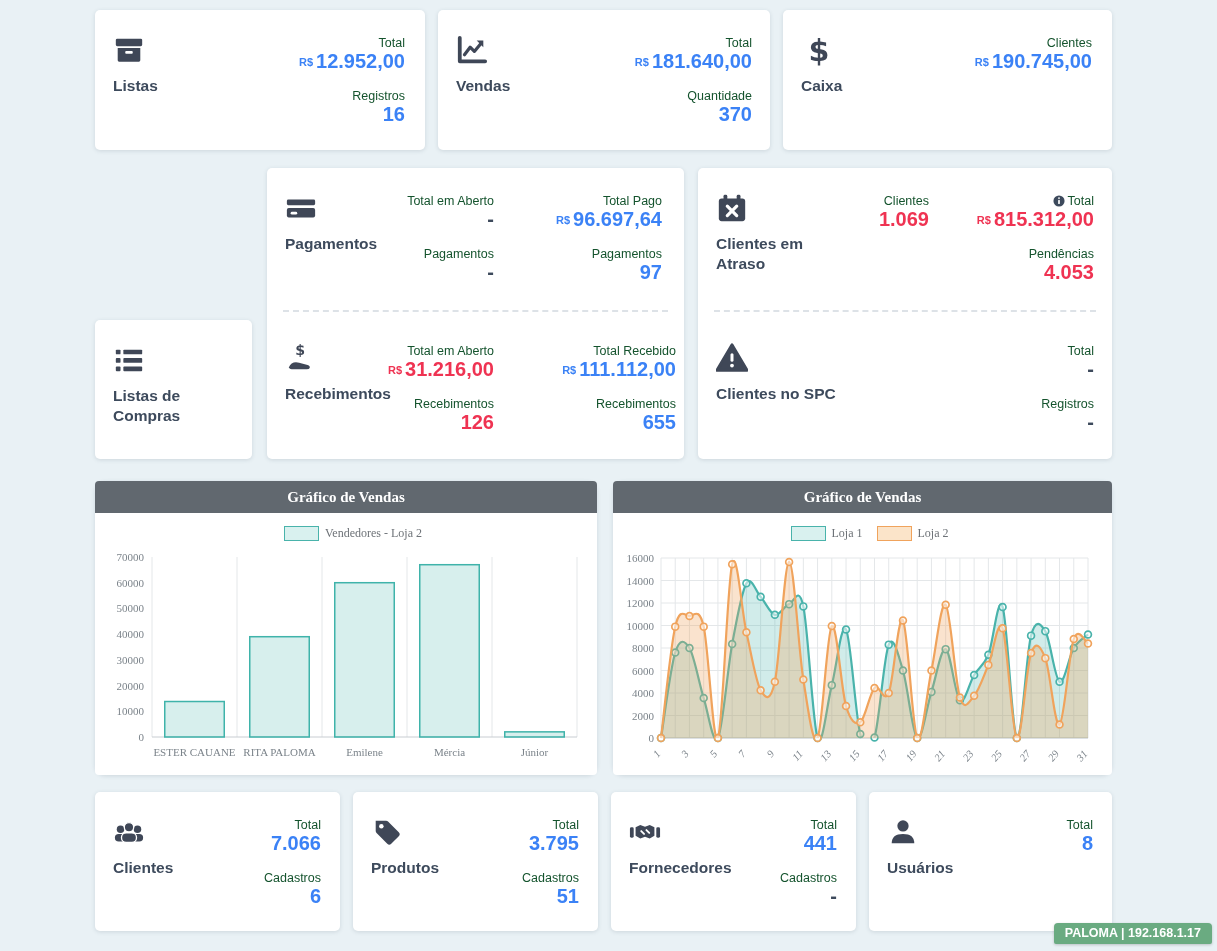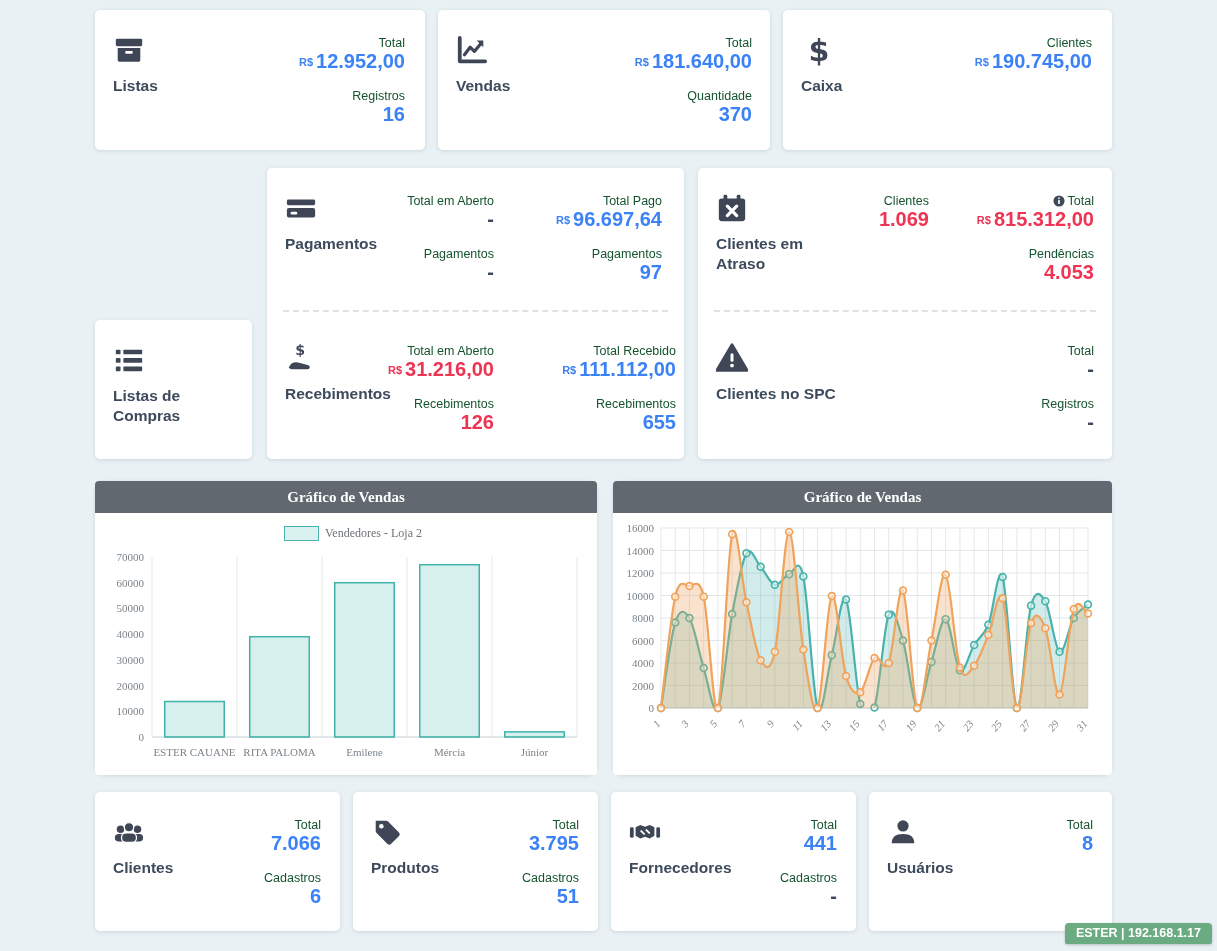--- a/index.html
+++ b/index.html
@@ -255,20 +255,26 @@
           <text x="354.5" y="213" text-anchor="middle" fill="#7b838a" font-size="11">Mércia</text>
           <rect x="409.75" y="188.85714285714286" width="59.49999999999999" height="5.142857142857143" fill="rgba(73,182,174,0.22)" stroke="#3fb3aa" stroke-width="1.5"></rect>
           <text x="439.5" y="213" text-anchor="middle" fill="#7b838a" font-size="11">Júnior</text>
         </svg>
     </div>
   </div>
 
   <div class="chart-card" style="left:613px;top:481px;width:499px;height:294px">
     <div class="chart-header">Gráfico de Vendas</div>
     <div class="chart-body">
+      <div class="legend">
+        <span class="lg-box lg-teal"></span>
+          <span>Loja 1</span>
+        <span class="lg-box lg-orange"></span>
+          <span>Loja 2</span>
+      </div>
       <svg id="line-chart" width="499" height="232">
           <line x1="48" y1="15" x2="48" y2="195" stroke="#e4e7e9" stroke-width="1"></line>
           <line x1="62.233333333333334" y1="15" x2="62.233333333333334" y2="195" stroke="#e4e7e9" stroke-width="1"></line>
           <line x1="76.46666666666667" y1="15" x2="76.46666666666667" y2="195" stroke="#e4e7e9" stroke-width="1"></line>
           <line x1="90.7" y1="15" x2="90.7" y2="195" stroke="#e4e7e9" stroke-width="1"></line>
           <line x1="104.93333333333334" y1="15" x2="104.93333333333334" y2="195" stroke="#e4e7e9" stroke-width="1"></line>
           <line x1="119.16666666666667" y1="15" x2="119.16666666666667" y2="195" stroke="#e4e7e9" stroke-width="1"></line>
           <line x1="133.4" y1="15" x2="133.4" y2="195" stroke="#e4e7e9" stroke-width="1"></line>
           <line x1="147.63333333333333" y1="15" x2="147.63333333333333" y2="195" stroke="#e4e7e9" stroke-width="1"></line>
           <line x1="161.86666666666667" y1="15" x2="161.86666666666667" y2="195" stroke="#e4e7e9" stroke-width="1"></line>
@@ -479,14 +485,14 @@
     </span>
     <div class="card-title">Usuários</div>
     <div class="stats" style="right:19px">
       <div>
         <div class="stat-label">Total</div>
         <div class="stat-value v-teal"><span>8</span></div>
       </div>
     </div>
   </div>
 
-  <div class="badge">ESTER | 192.168.1.17</div>
+  <div class="badge">PALOMA | 192.168.1.17</div>
 </div>
 
 </body></html>

